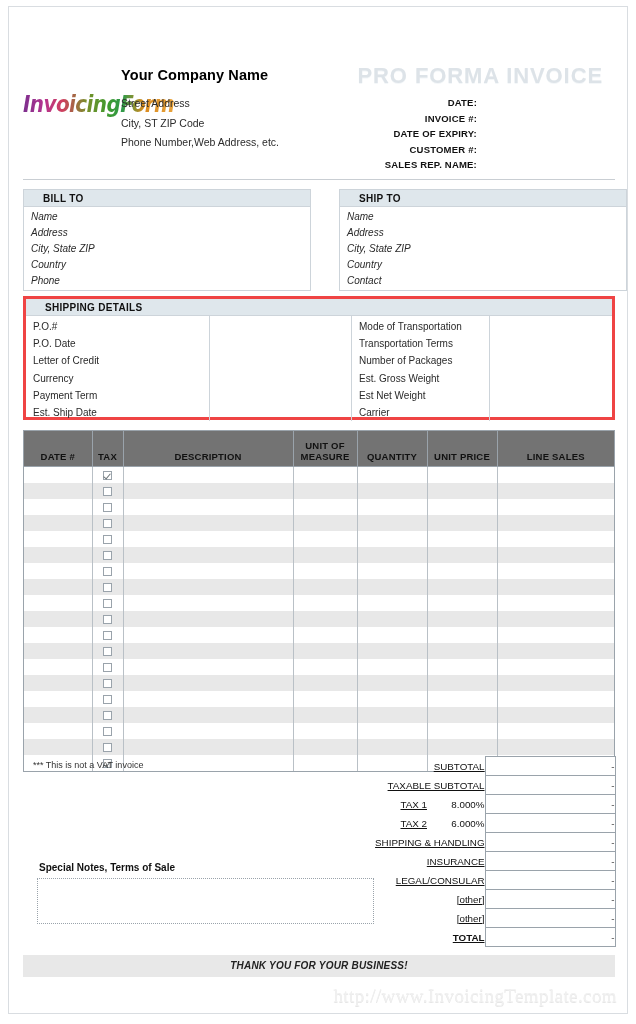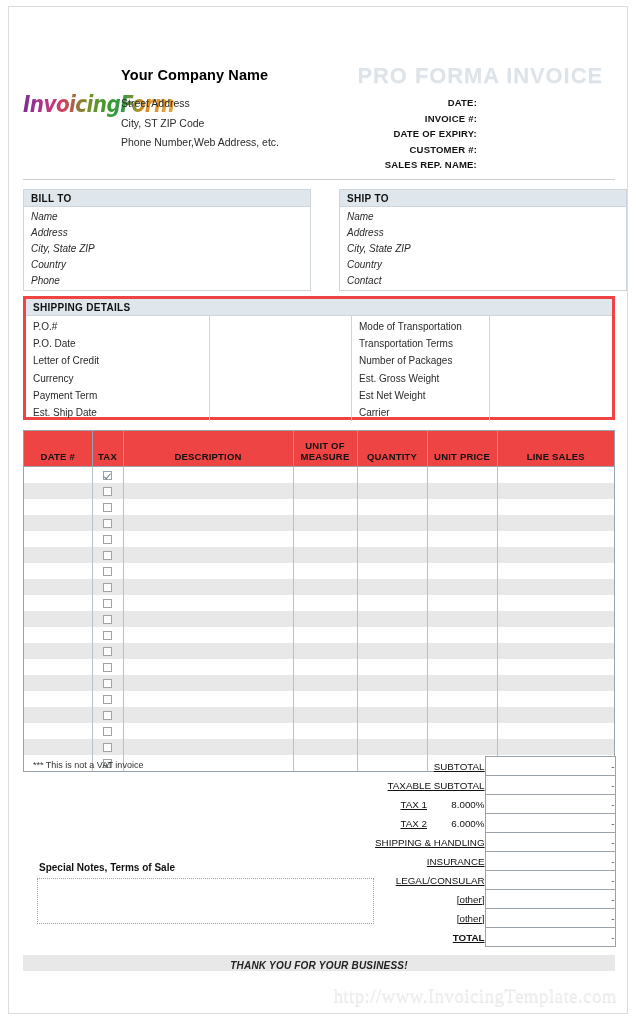--- a/index.html
+++ b/index.html
@@ -90,21 +90,21 @@
     color: #111;
     line-height: 15.5px;
     letter-spacing: 0.2px;
   }
   .meta-labels div { white-space: nowrap; }
   .sec-head {
     font-size: 10px;
     font-weight: bold;
     color: #111;
     letter-spacing: 0.3px;
-    padding: 3px 0 3px 7px;
+    padding: 3px 0 3px 19px;
     box-sizing: border-box;
   }
   .thinline {
     position: absolute;
     background: #c9ced3;
     height: 1px;
   }
 
   
   .billship {
@@ -180,21 +180,21 @@
     border: 1px solid #9aa3ab;
     box-sizing: border-box;
     background: #fff;
   }
   table.itemstbl {
     border-collapse: collapse;
     width: 100%;
     table-layout: fixed;
   }
   table.itemstbl th {
-    background: #ef4444;
+    background: #737373;
     font-size: 9.5px;
     font-weight: bold;
     color: #111;
     height: 30px;
     border-right: 1px solid #9aa3ab;
     border-bottom: 1px solid #9aa3ab;
     letter-spacing: 0.2px;
     vertical-align: bottom;
     padding-bottom: 4px;
     line-height: 11px;
@@ -284,21 +284,21 @@
     padding-right: 8px;
     font-size: 9.8px;
     color: #444;
     background: #fff;
   }
 
   
   .thanks {
     position: absolute;
     left: 14px; top: 948px;
-    width: 592px; height: 16px;
+    width: 592px; height: 22px;
     background: #e8e8e8;
     text-align: center;
     font-size: 10px;
     font-style: italic;
     font-weight: bold;
     color: #222;
     line-height: 22px;
     letter-spacing: 0.2px;
   }
   .watermark {

